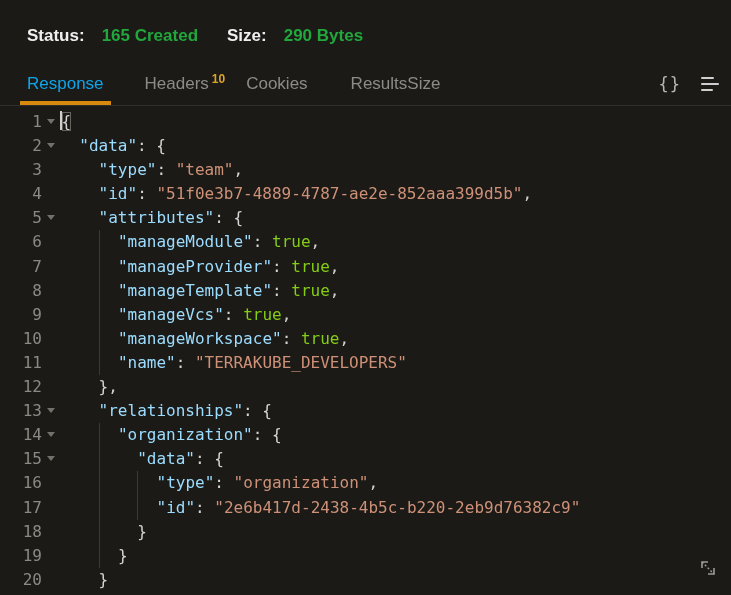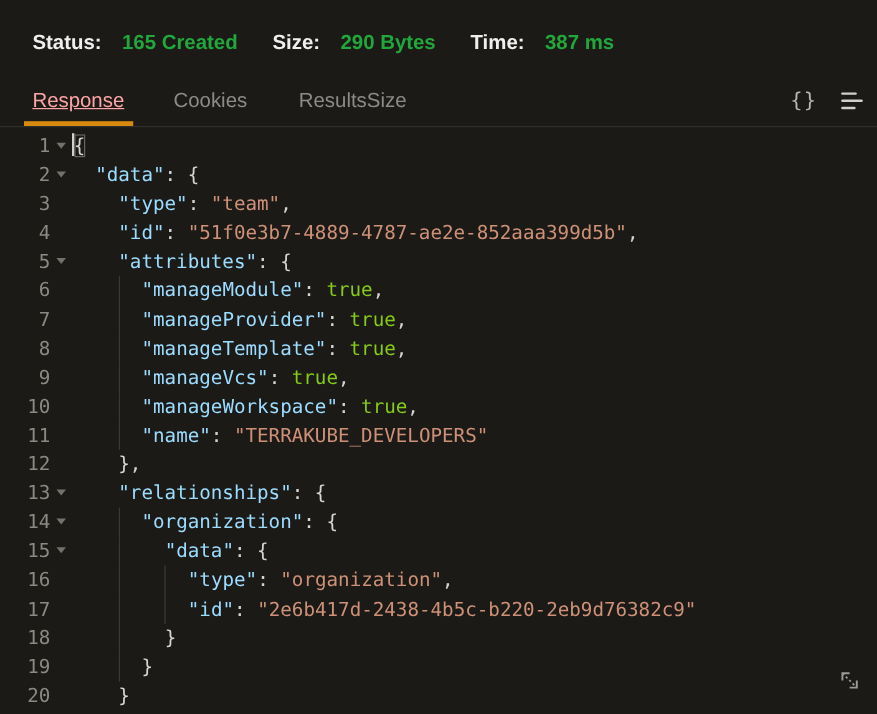--- a/index.html
+++ b/index.html
@@ -13,21 +13,21 @@
   .status-value{color:#21a73c;font-size:17px;font-weight:700;}
 
   
   .tab-bar{position:relative;margin-top:26px;height:32px;border-bottom:1px solid #2e2e2b;
            display:flex;align-items:flex-start;padding-left:27px;}
   .tab{position:relative;font-size:17px;color:#8b8b87;cursor:pointer;line-height:22px;white-space:nowrap;}
   .tab-response{margin-right:41px;}
   .tab-headers{margin-right:21px;}
   .tab-cookies{margin-right:43px;}
   .tab-results{}
-  .tab.active{color:#fca5a5;text-decoration:underline;}
+  .tab.active{color:#0ea5e9;}
   .tab.active::after{content:"";position:absolute;left:-7px;right:-7px;bottom:-10px;height:4px;background:#d88a0e;}
   .tab-badge{color:#dba32a;font-size:12px;font-weight:700;position:relative;top:-6px;margin-left:3px;}
   .tabbar-icons{position:absolute;right:12px;top:1px;display:flex;align-items:center;gap:20px;}
   .format-icon{color:#b5b5b5;font-family:"DejaVu Sans Mono",monospace;font-size:17px;cursor:pointer;letter-spacing:1px;}
   .menu-icon{display:flex;flex-direction:column;gap:4px;cursor:pointer;padding:3px 0;}
   .menu-icon .bar{height:2px;background:#cfcfcf;border-radius:1px;}
   .menu-icon .b1{width:13px;}
   .menu-icon .b2{width:18px;}
   .menu-icon .b3{width:12px;}
 
@@ -56,29 +56,28 @@
 
 <div class="status-bar">
   <div class="status-group">
     <span class="status-label">Status:</span>
     <span class="status-value">165 Created</span>
   </div>
   <div class="status-group">
     <span class="status-label">Size:</span>
     <span class="status-value">290 Bytes</span>
   </div>
-  <div class="status-group">
-    <span class="status-label">Time:</span>
-    <span class="status-value">387 ms</span>
-  </div>
 </div>
 
 <div class="tab-bar">
   <div class="tab tab-response active">
     <span>Response</span>
+  </div>
+  <div class="tab tab-headers">
+    <span>Headers</span><span class="tab-badge">10</span>
   </div>
   <div class="tab tab-cookies">
     <span>Cookies</span>
   </div>
   <div class="tab tab-results">
     <span>Results</span>
   </div>
   <div class="tab tab-docs">
     <span>Size</span>
   </div>

